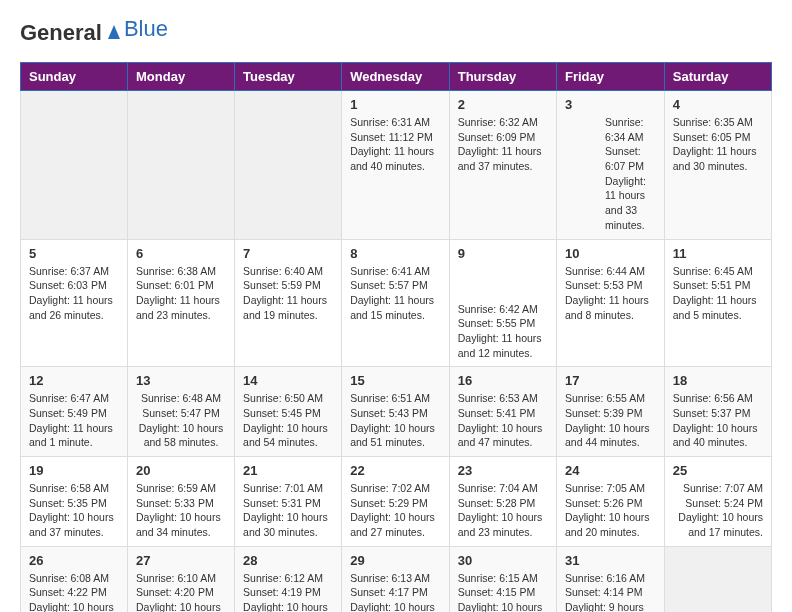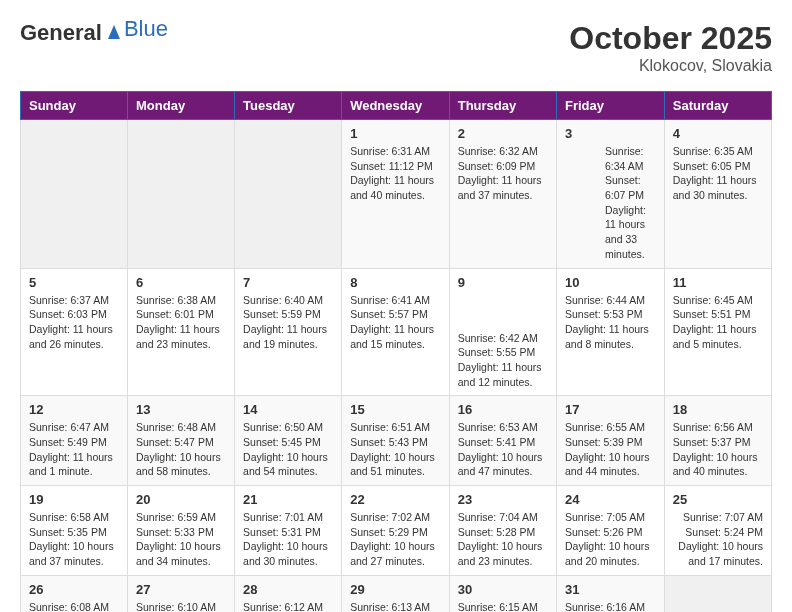--- a/index.html
+++ b/index.html
@@ -83,24 +83,20 @@
 <div class="header">
   <div class="logo">
     <div style="display:flex;align-items:center;">
       <span class="logo-general" style="font-size:22px;font-weight:bold;color:#333;">General</span>
       <svg width="20" height="20" viewBox="0 0 20 20" style="margin-left:2px;margin-top:-4px;">
         <polygon points="4,18 16,18 10,4" fill="#2a6ebb"></polygon>
       </svg>
     </div>
     <span class="logo-blue" style="font-size:22px;font-weight:normal;color:#2a6ebb;margin-top:-4px;">Blue</span>
   </div>
-  <div class="title-block">
-    <div class="calendar-title">October 2025</div>
-    <div class="calendar-subtitle">Klokocov, Slovakia</div>
-  </div>
 </div>
 
 <table>
   <thead>
     <tr id="thead-row">
         <th>Sunday</th>
         <th>Monday</th>
         <th>Tuesday</th>
         <th>Wednesday</th>
         <th>Thursday</th>
@@ -184,21 +180,21 @@
       </tr>
       <tr>
         <td>
           <span class="day-num">12</span>
           <div class="day-info" style="white-space: pre-line;">Sunrise: 6:47 AM
 Sunset: 5:49 PM
 Daylight: 11 hours and 1 minute.</div>
         </td>
         <td>
           <span class="day-num">13</span>
-          <div class="day-info" style="white-space: pre-line;">Sunrise: 6:48 AM
+          <div class="day-info" style="white-space: pre-line; text-align: center;">Sunrise: 6:48 AM
 Sunset: 5:47 PM
 Daylight: 10 hours and 58 minutes.</div>
         </td>
         <td>
           <span class="day-num">14</span>
           <div class="day-info" style="white-space: pre-line;">Sunrise: 6:50 AM
 Sunset: 5:45 PM
 Daylight: 10 hours and 54 minutes.</div>
         </td>
         <td>

